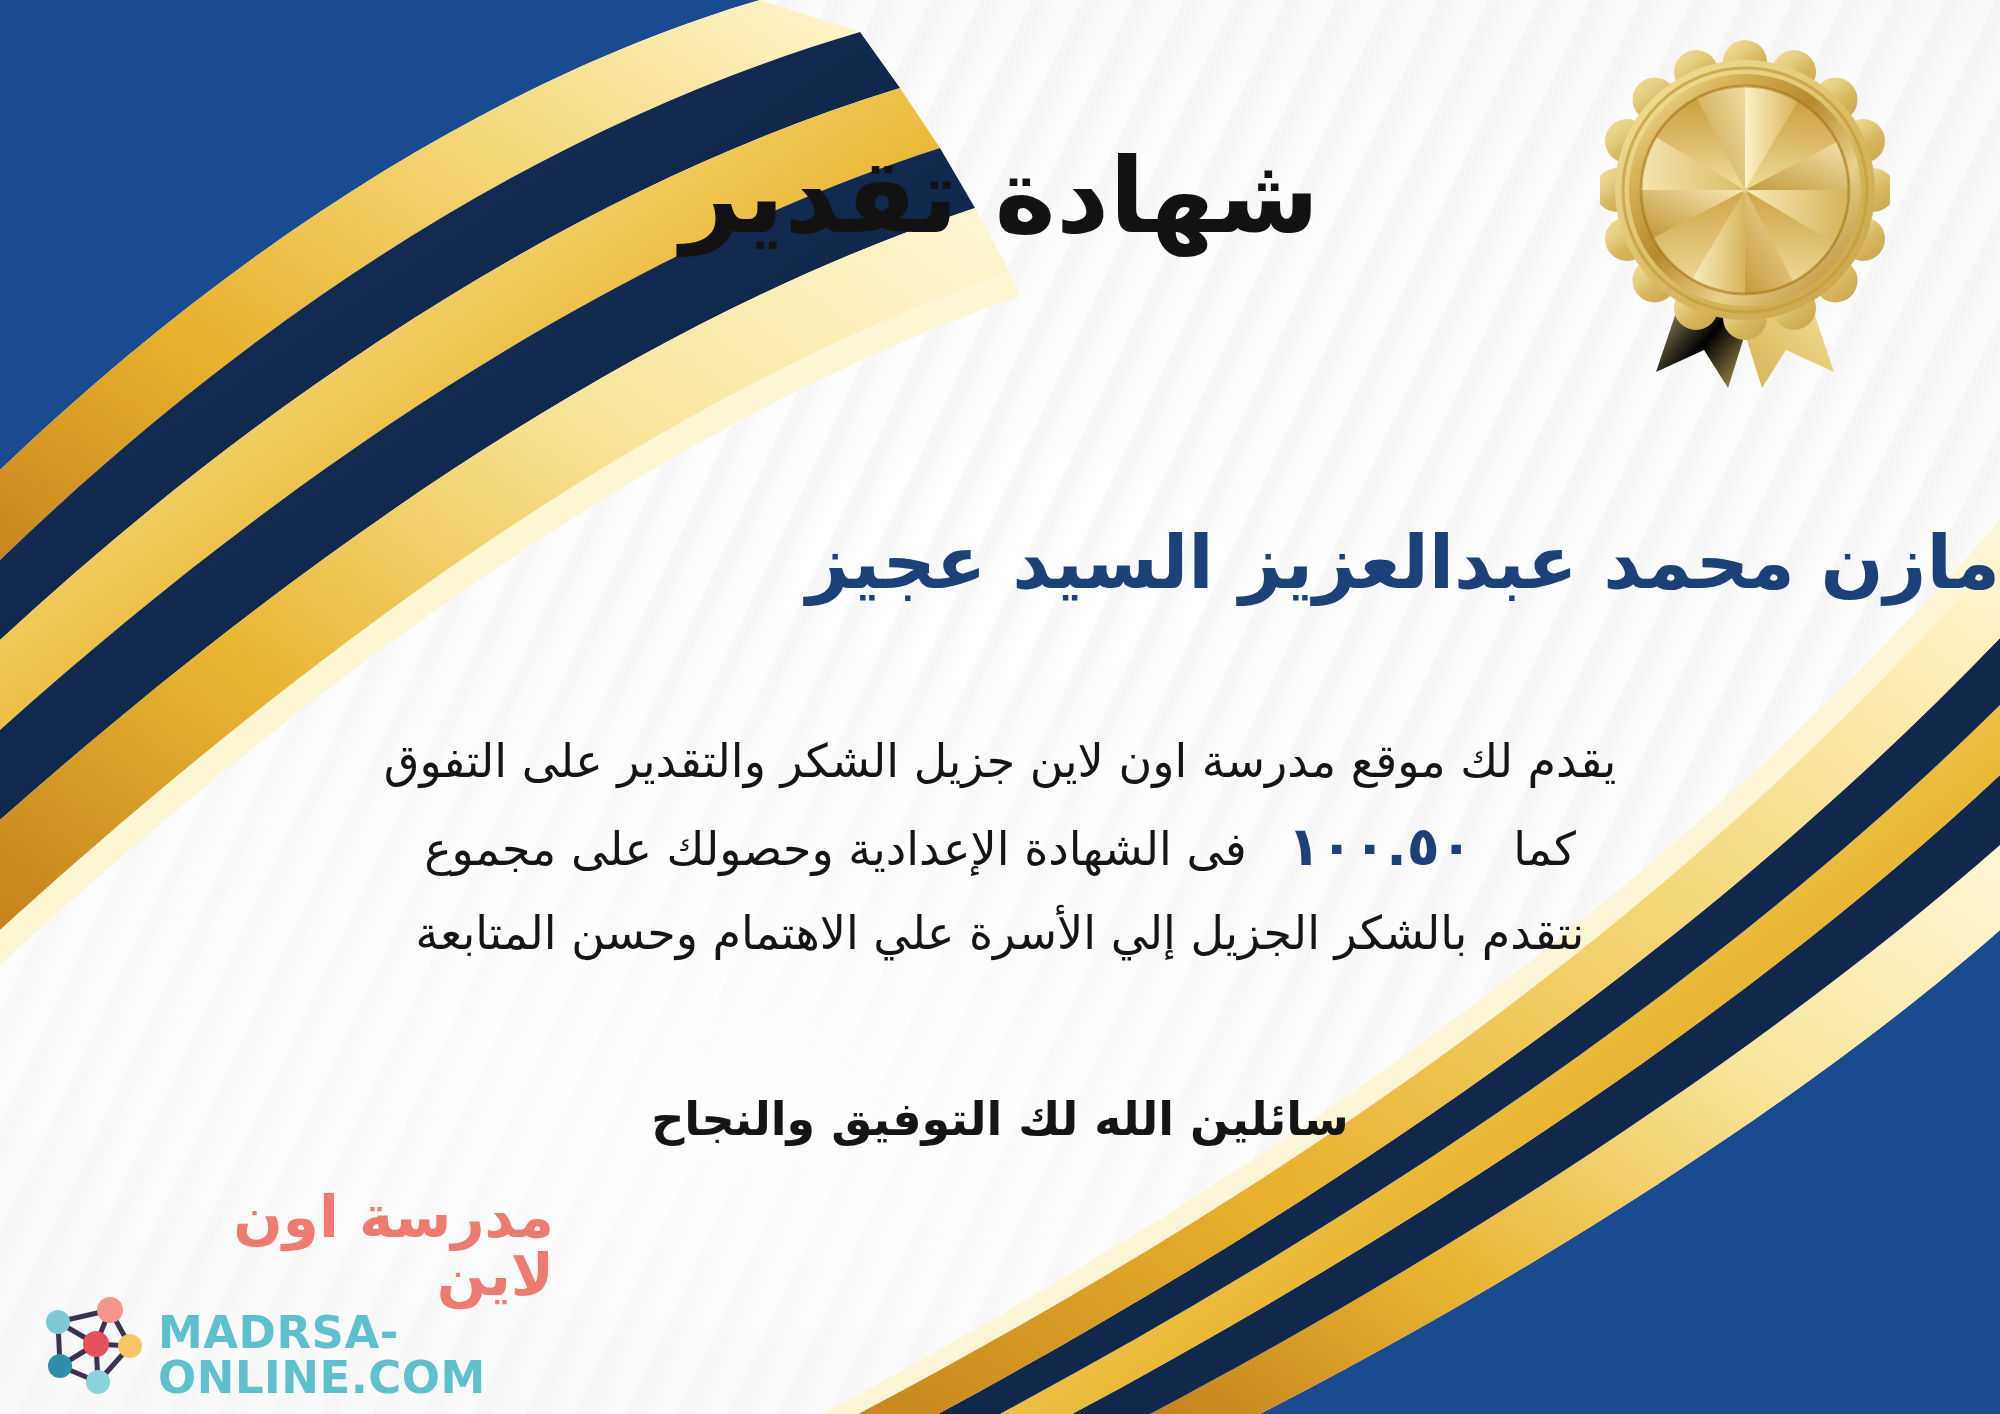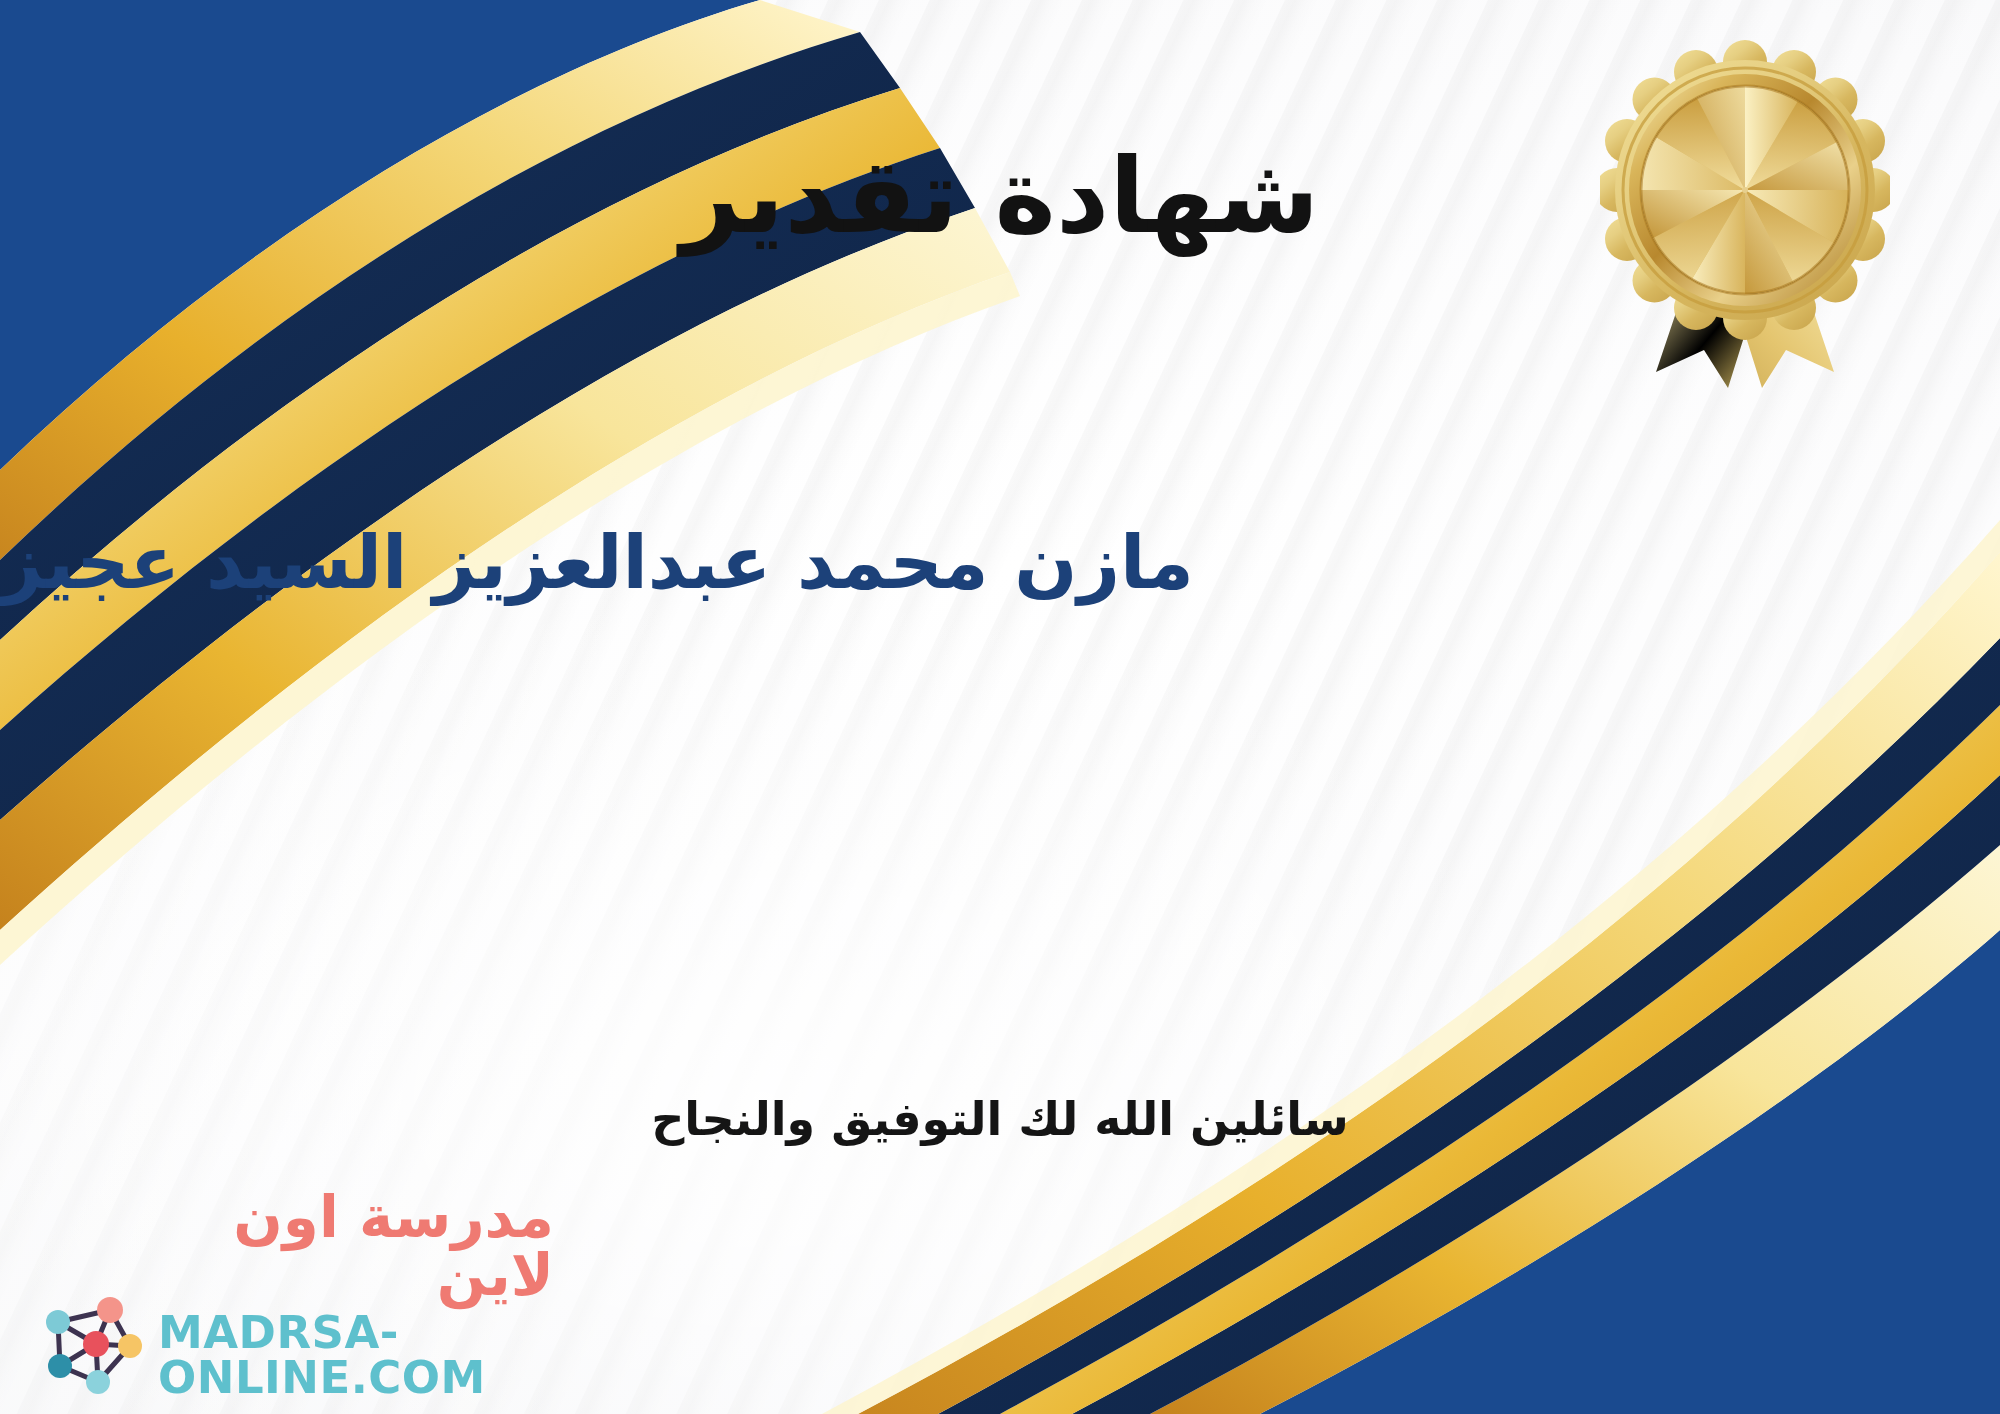--- a/index.html
+++ b/index.html
@@ -70,21 +70,21 @@
     letter-spacing: 0px;
     line-height: 1.12;
     direction: rtl;
   }
 
   .recipient-name {
     position: absolute;
     top: 518px;
     left: 0;
     right: 0;
-    text-align: left;
+    text-align: right;
     font-size: 74px;
     font-weight: 700;
     color: #1c4179;
     direction: rtl;
     line-height: 1.2;
   }
 
   .body-block {
     position: absolute;
     top: 722px;
@@ -257,20 +257,31 @@
     <path d="M2000,552 C1680,918 1285,1188 858,1414 L822,1414
              C1262,1178 1665,902 2000,520 Z" fill="#fdf5cf" opacity="0.85"></path>
   </svg>
 
   <div class="content">
 
     <div class="cert-title">شهادة تقدير</div>
 
     <div class="recipient-name">مازن محمد عبدالعزيز السيد عجيز</div>
 
+    <div class="body-block">
+      <div class="body-line">يقدم لك موقع مدرسة اون لاين جزيل الشكر  والتقدير على التفوق</div>
+
+      <div class="body-line">
+        <span>كما</span>
+        <span class="score-value">١٠٠.٥٠</span>
+        <span>فى الشهادة الإعدادية وحصولك على مجموع</span>
+      </div>
+
+      <div class="body-line">نتقدم  بالشكر الجزيل إلي الأسرة علي الاهتمام وحسن المتابعة</div>
+    </div>
 
     <div class="closing-line">سائلين الله لك التوفيق  والنجاح</div>
   </div>
 
   <svg class="medal" viewBox="0 0 290 350">
     <defs>
       <linearGradient id="ribbonL" x1="0" y1="0" x2="1" y2="1">
         <stop offset="0%" stop-color="#f3e19a"></stop>
         <stop offset="55%" stop-color="#e6c濃"></stop>
         <stop offset="100%" stop-color="#d9bd63"></stop>

